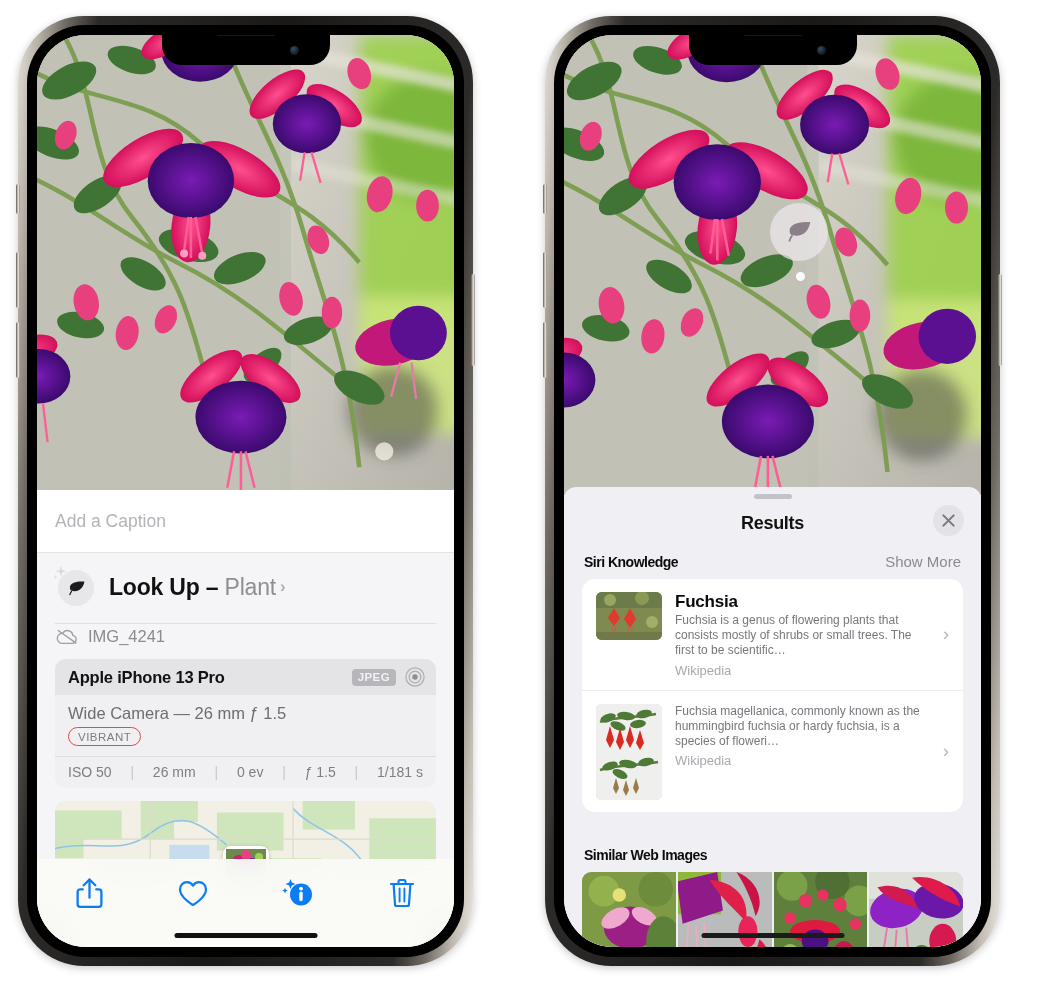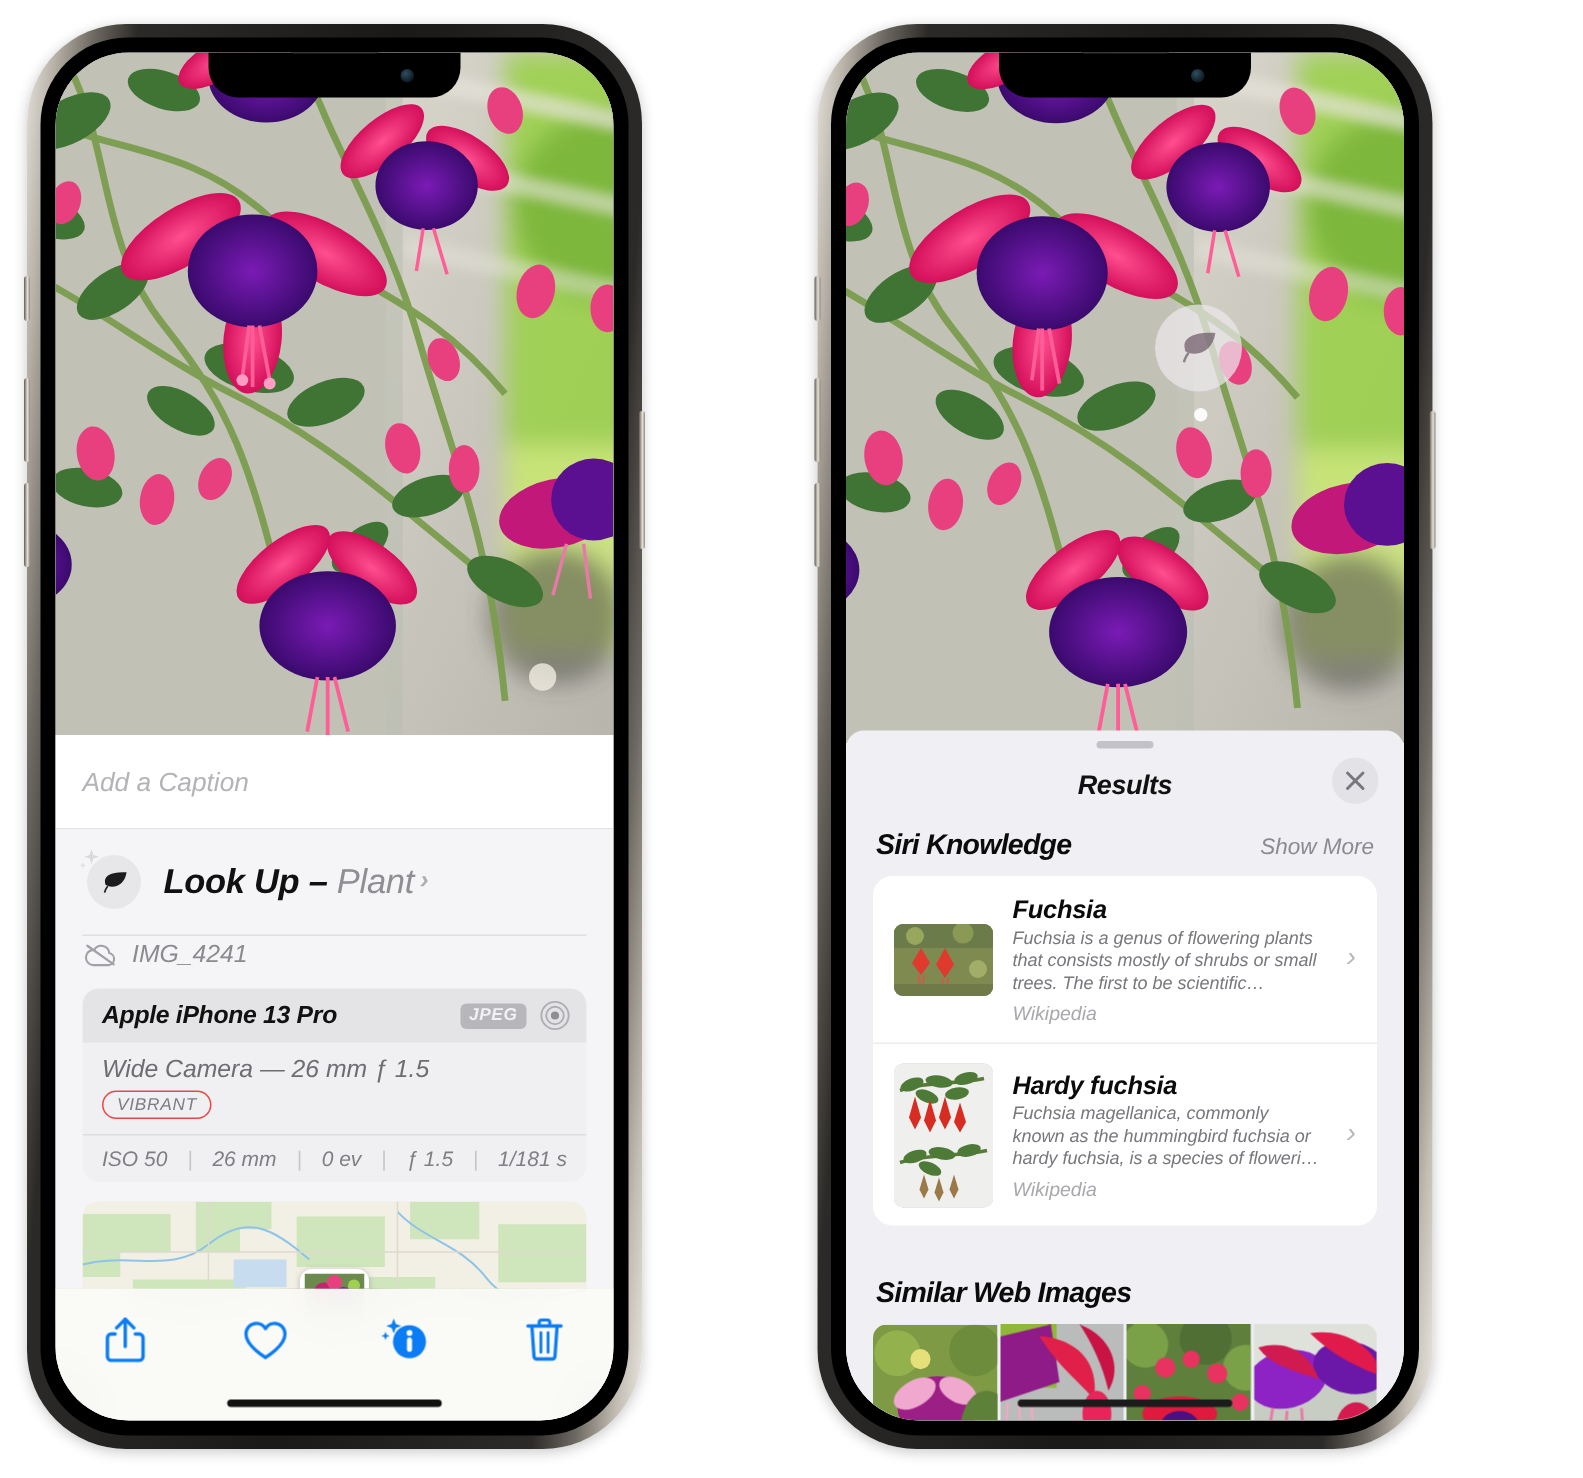--- a/index.html
+++ b/index.html
@@ -7,26 +7,25 @@
     width: 1055px; height: 985px;
     background: #ffffff;
     font-family: "Liberation Sans", sans-serif;
     overflow: hidden;
   }
   .stage { position: relative; width: 1055px; height: 985px; }
 
   
   .phone {
     position: absolute;
-    width: 410px; height: 950px;
+    width: 455px; height: 950px;
     border-radius: 66px;
     background: linear-gradient(95deg,#e9e6e0 0%,#b9b3a9 4%,#6f6a63 9%,#2c2a28 15%,#1a1918 50%,#2c2a28 85%,#6f6a63 91%,#c2bcb2 96%,#efece6 100%);
     padding: 9px;
     box-shadow: 0 2px 9px rgba(0,0,0,.22);
-    font-style: italic;
   }
   .phone.left  { left: 18px;  top: 16px; }
   .phone.right { left: 545px; top: 16px; }
 
   .bezel {
     width: 100%; height: 100%;
     border-radius: 58px;
     background: #000;
     padding: 10px;
     position: relative;
@@ -229,27 +228,27 @@
     position: absolute; right: 17px; top: 6px;
     width: 31px; height: 31px; border-radius: 50%;
     background: #e2e2e7;
     display: flex; align-items: center; justify-content: center;
   }
 
   .sec-head {
     display: flex; align-items: baseline; justify-content: space-between;
     padding: 6px 20px 9px 20px;
   }
-  .sec-title { font-size: 19px; font-weight: 700; color: #0b0b0c; letter-spacing: -.5px; }
+  .sec-title { font-size: 14px; font-weight: 700; color: #0b0b0c; letter-spacing: -.5px; }
   .sec-action { font-size: 15px; color: #8a8a90; }
 
   .know-card {
     margin: 0 18px; background: #fff; border-radius: 13px; overflow: hidden;
   }
-  .know-item { display: flex; align-items: center; padding: 13px 14px 12px 14px; position: relative; }
+  .know-item { display: flex; align-items: flex-start; padding: 13px 14px 12px 14px; position: relative; }
   .know-item + .know-item { border-top: 1px solid #ececf0; }
   .know-thumb {
     width: 66px; height: 48px; border-radius: 6px; overflow: hidden; flex: 0 0 auto;
     margin-right: 13px; background: #cdd2c4;
   }
   .know-thumb.tall { height: 96px; }
   .know-txt { flex: 1 1 auto; padding-right: 24px; }
   .know-title { font-size: 17px; font-weight: 700; color: #0b0b0c; letter-spacing: -.2px; margin-bottom: 1px; }
   .know-desc { font-size: 12px; line-height: 1.27; color: #77777d; }
   .know-src { font-size: 13px; color: #a8a8ae; margin-top: 4px; }
@@ -763,21 +762,20 @@
                     <ellipse cx="24" cy="70" rx="8" ry="4" transform="rotate(24 24 70)"></ellipse>
                   </g>
                   <g fill="#9a7a46">
                     <path d="M20 74 l3 10 -3 6 -3 -6z"></path>
                     <path d="M30 76 l3 10 -3 6 -3 -6z"></path>
                     <path d="M40 74 l3 10 -3 6 -3 -6z"></path>
                   </g>
                 </svg>
               </span>
               <span class="know-txt">
-                <span class="know-title" style="display:block">Hardy fuchsia</span>
                 <span class="know-desc" style="display:block">Fuchsia magellanica, commonly known as the hummingbird fuchsia or hardy fuchsia, is a species of floweri…</span>
                 <span class="know-src" style="display:block">Wikipedia</span>
               </span>
               <span class="know-chev">›</span>
             </div>
           </div>
 
           <div class="sec-head" style="padding-top:35px">
             <span class="sec-title">Similar Web Images</span>
           </div>

